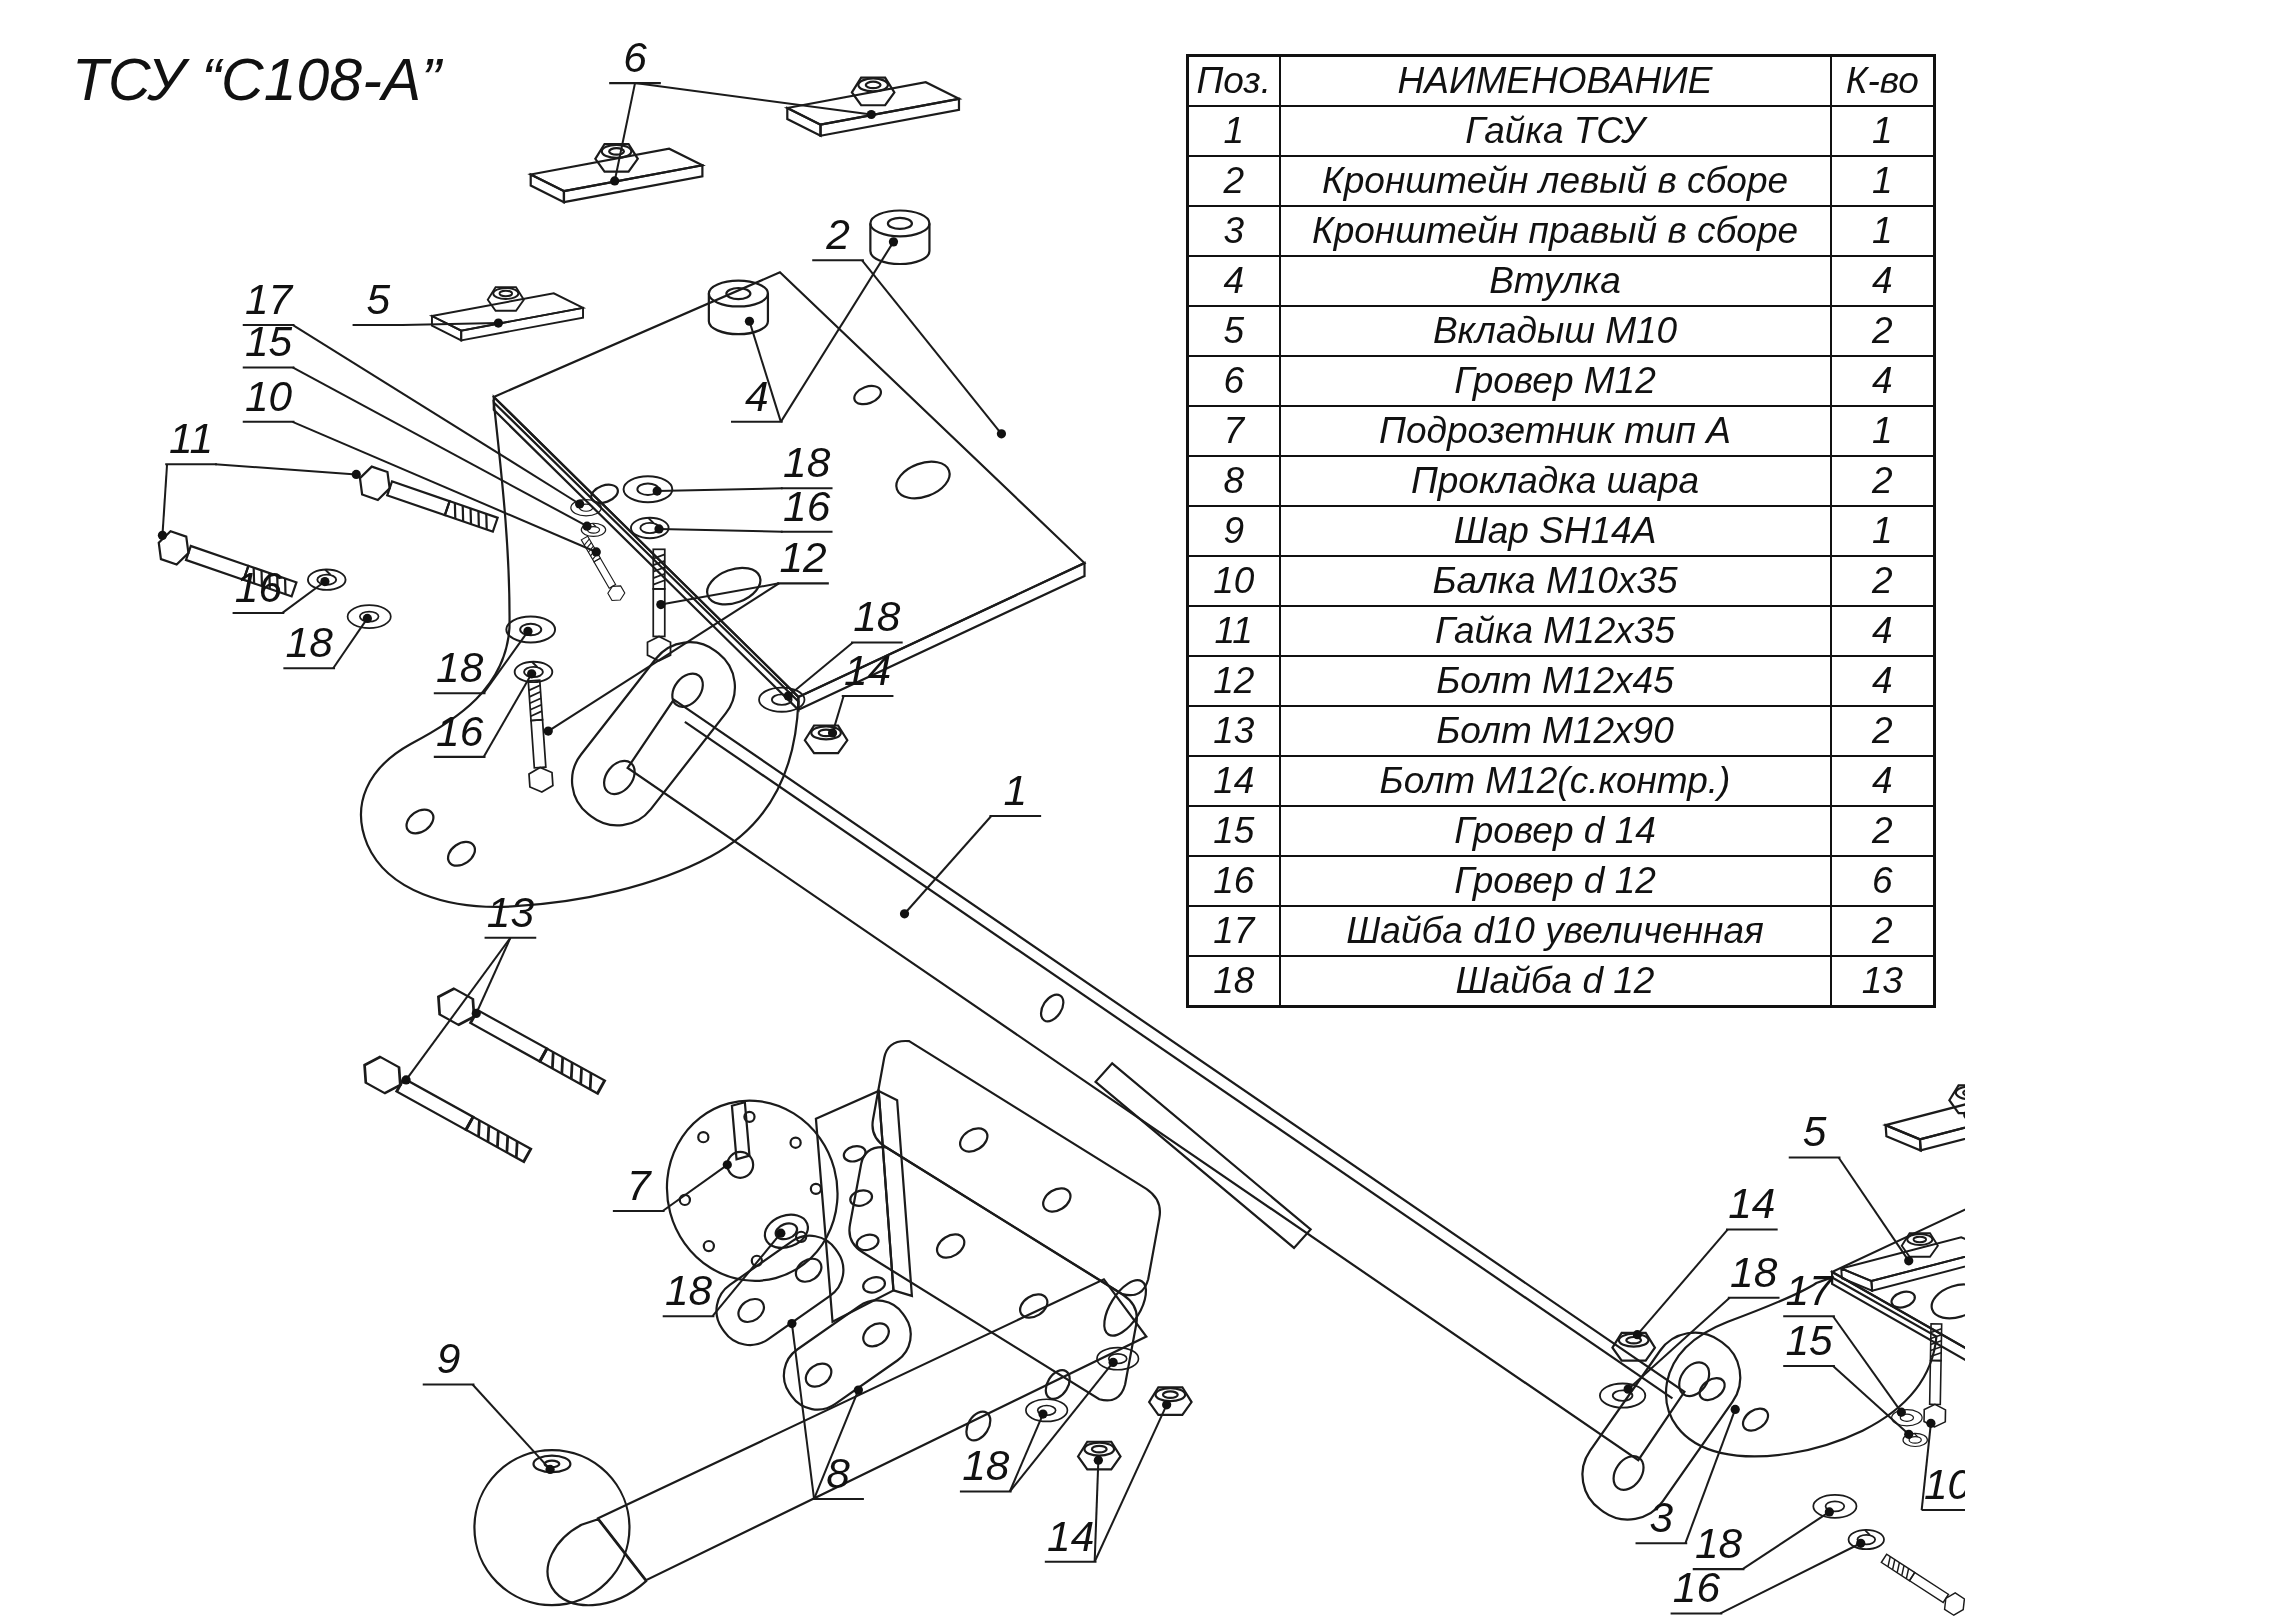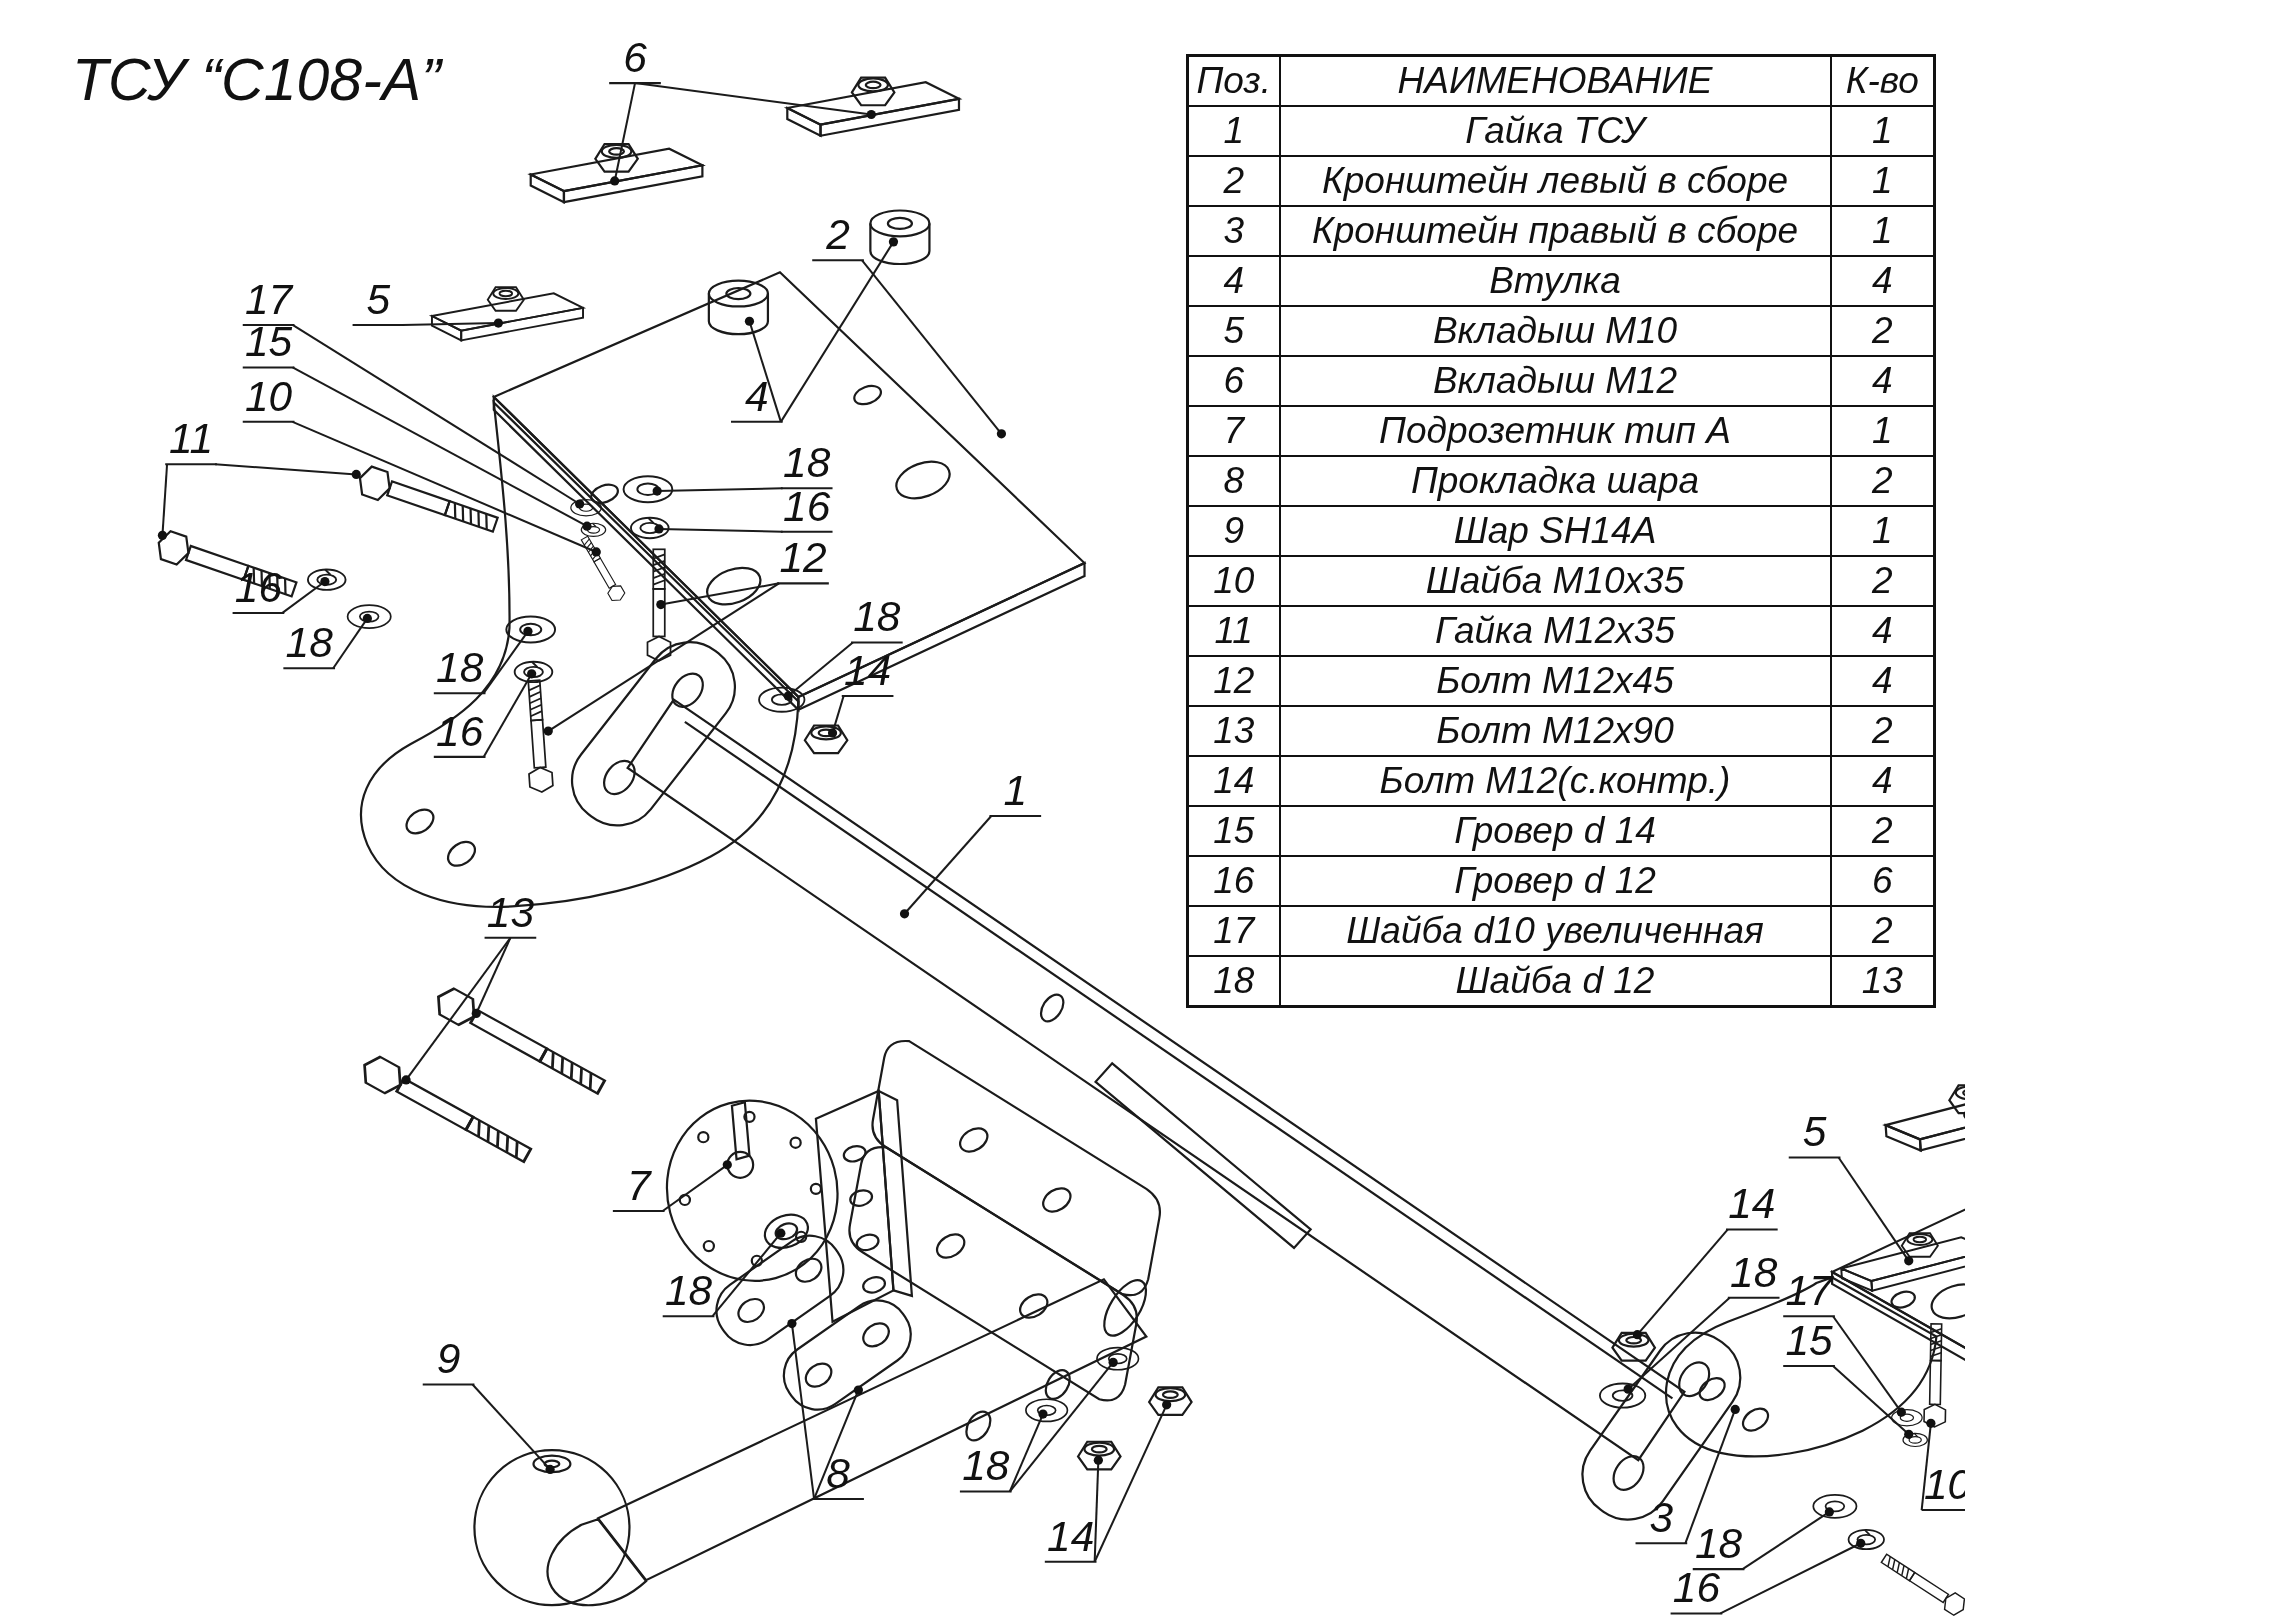--- a/index.html
+++ b/index.html
@@ -66,41 +66,41 @@
           <td>Втулка</td>
           <td>4</td>
         </tr>
         <tr>
           <td>5</td>
           <td>Вкладыш М10</td>
           <td>2</td>
         </tr>
         <tr>
           <td>6</td>
-          <td>Вкладыш М12</td>
+          <td>Гровер М12</td>
           <td>4</td>
         </tr>
         <tr>
           <td>7</td>
           <td>Подрозетник тип А</td>
           <td>1</td>
         </tr>
         <tr>
           <td>8</td>
           <td>Прокладка шара</td>
           <td>2</td>
         </tr>
         <tr>
           <td>9</td>
           <td>Шар SH14A</td>
           <td>1</td>
         </tr>
         <tr>
           <td>10</td>
-          <td>Шайба М10х35</td>
+          <td>Балка М10х35</td>
           <td>2</td>
         </tr>
         <tr>
           <td>11</td>
           <td>Гайка М12х35</td>
           <td>4</td>
         </tr>
         <tr>
           <td>12</td>
           <td>Болт М12х45</td>

